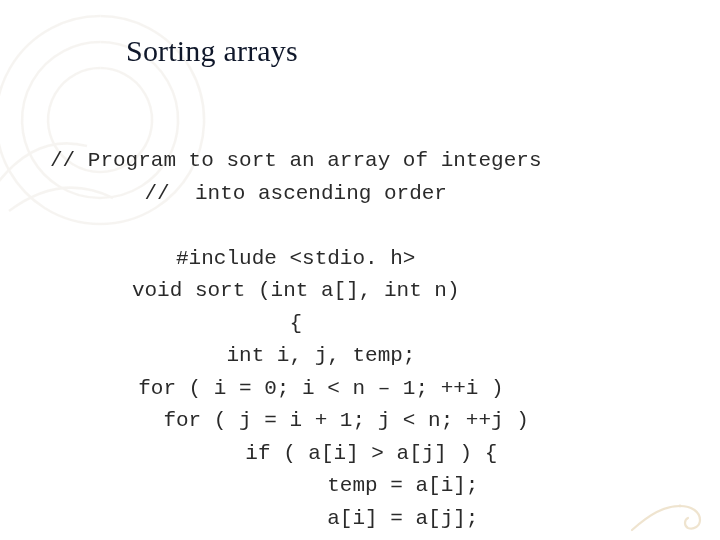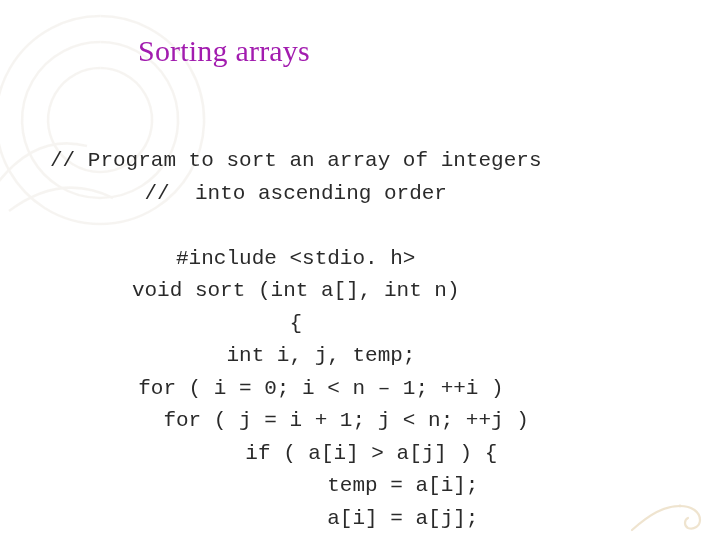--- a/index.html
+++ b/index.html
@@ -25,24 +25,24 @@
   
   .bg-curl {
     position: absolute;
     right: 10px;
     bottom: 6px;
     opacity: 0.22;
     pointer-events: none;
   }
   .title {
     position: absolute;
-    left: 138px;
+    left: 126px;
     top: 34px;
     font-size: 30px;
-    color: #a21caf;
+    color: #0f172a;
     letter-spacing: 0.2px;
   }
   .code {
     position: absolute;
     left: 50px;
     top: 124px;
     font-family: 'Courier New', Courier, monospace;
     font-size: 21px;
     line-height: 1.55;
     color: #2a2a2a;

